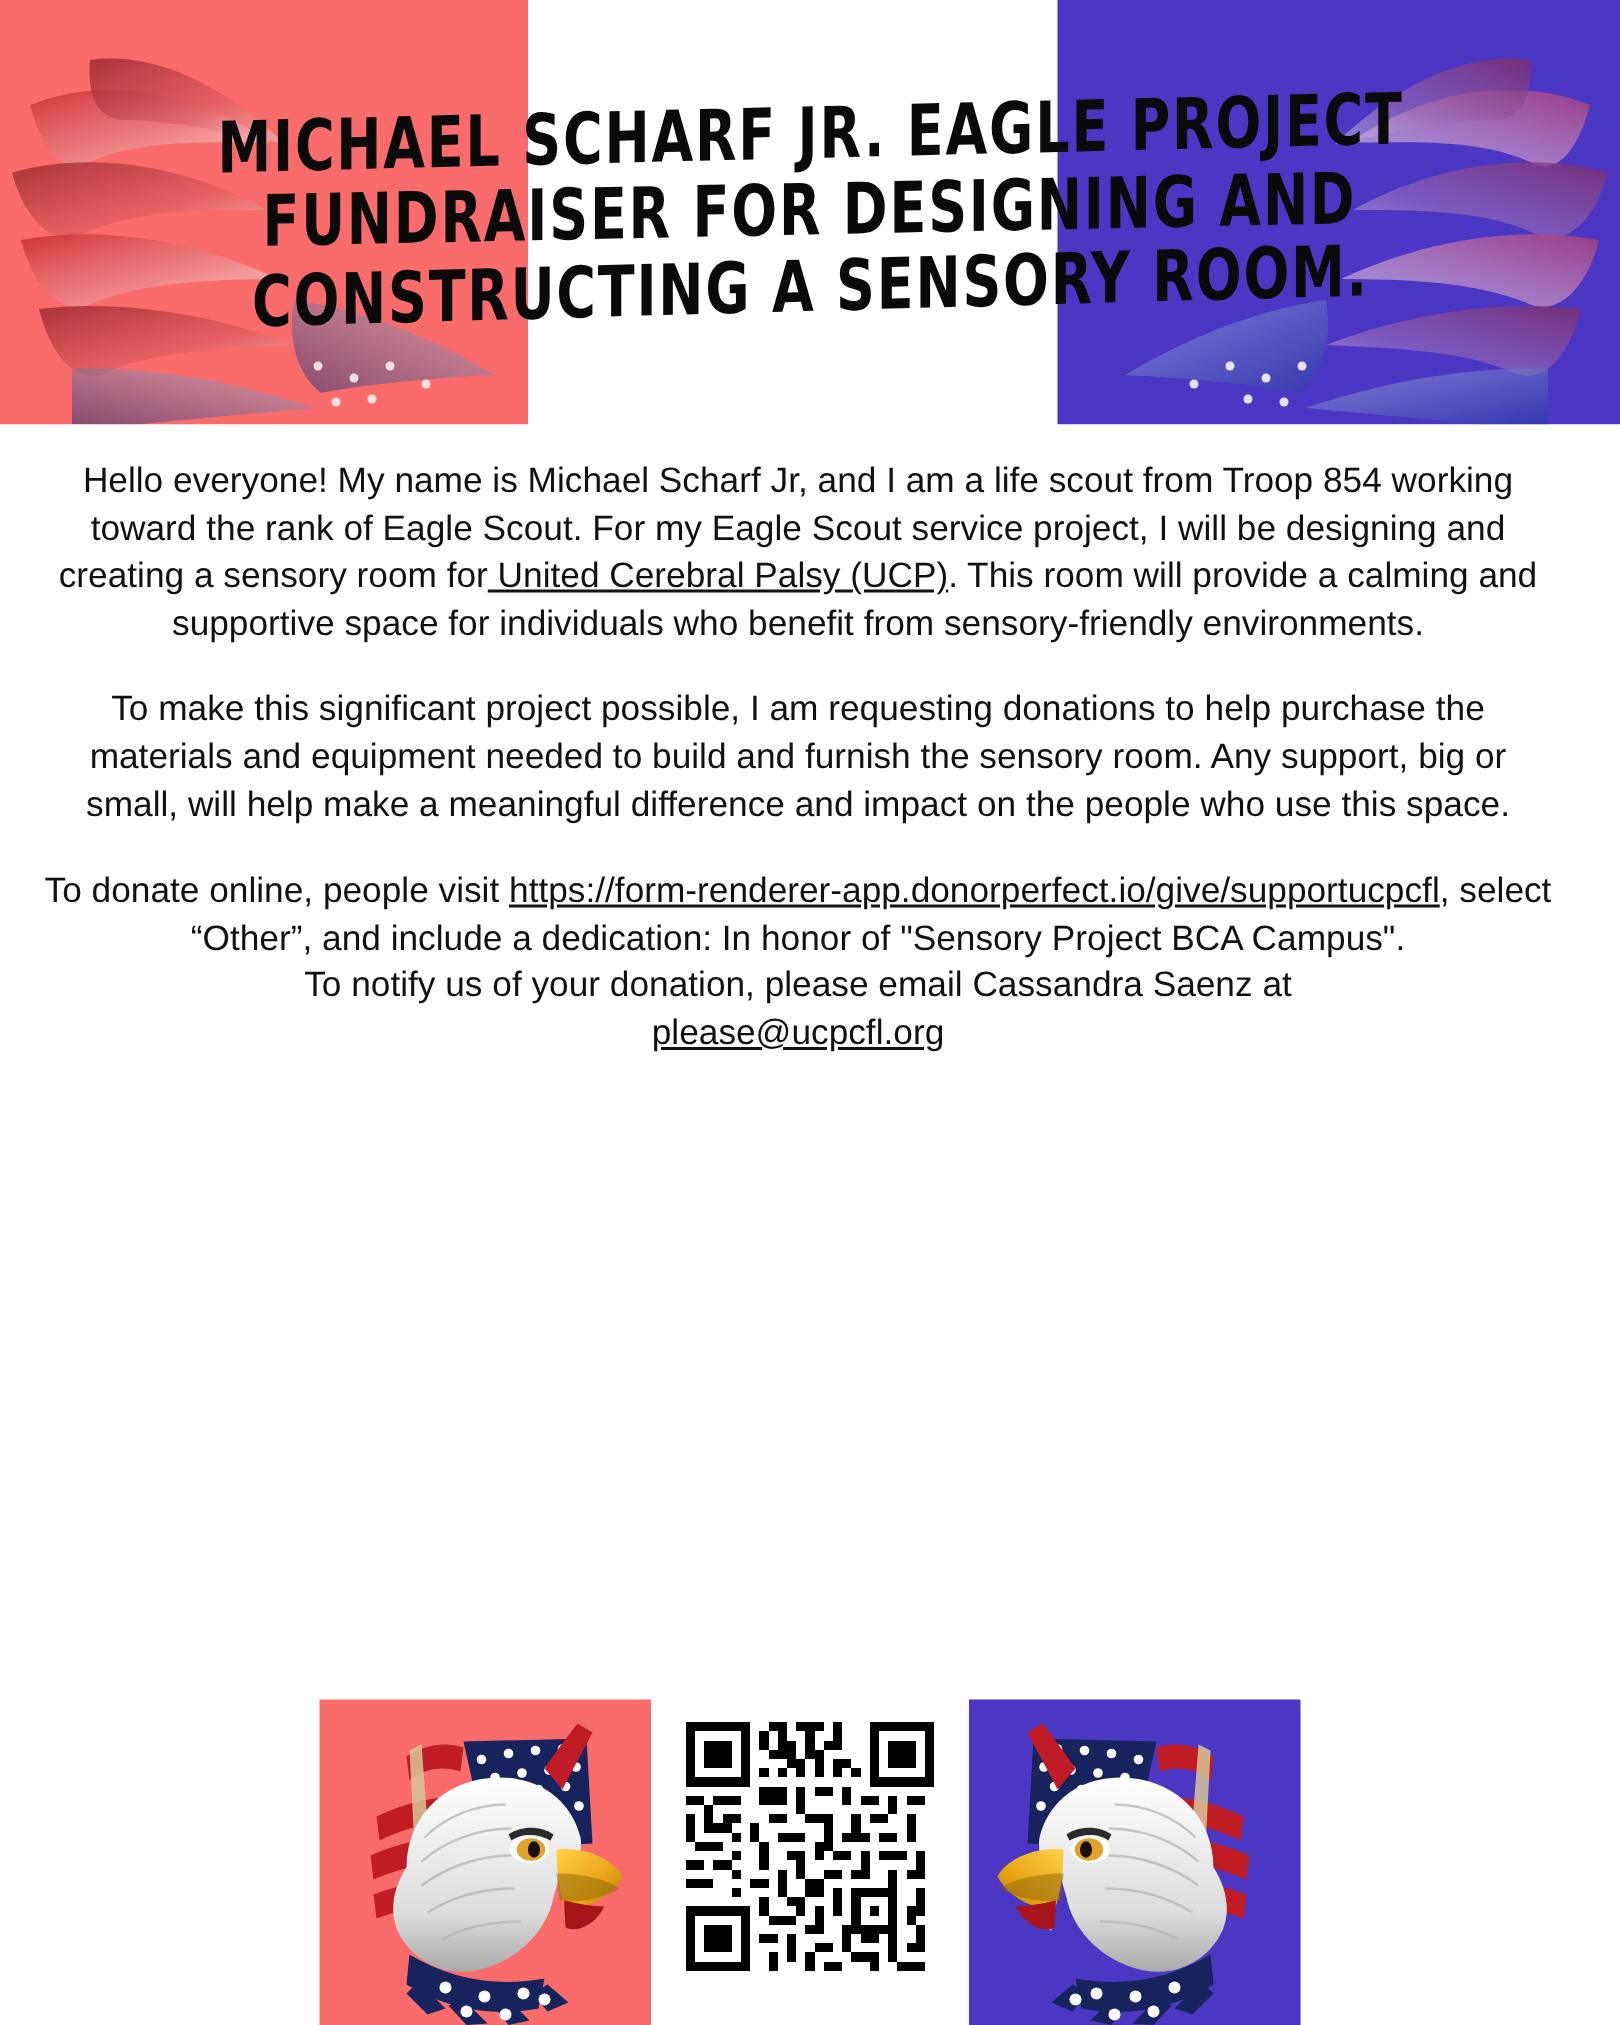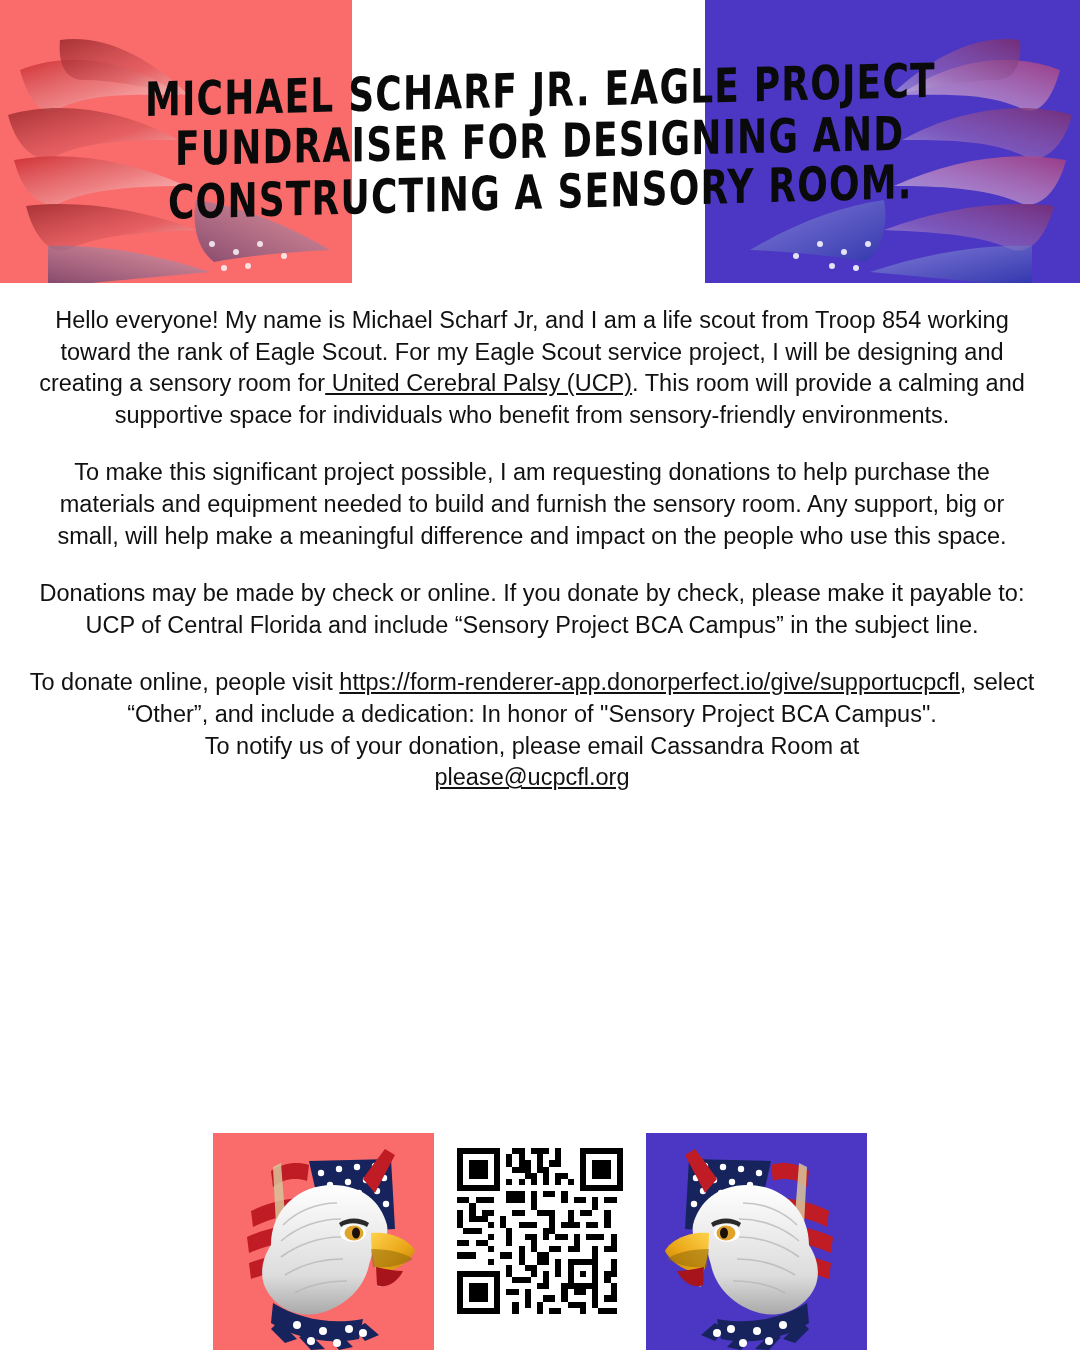--- a/index.html
+++ b/index.html
@@ -202,23 +202,22 @@
     <div class="banner-line l3">Constructing a Sensory Room.</div>
   </div>
 </div>
 
 <div class="body-copy">
 
   <p class="para"><span>Hello everyone! My name is Michael Scharf Jr, and I am a life scout from Troop 854 working toward the rank of Eagle Scout. For my Eagle Scout service project, I will be designing and creating a sensory room for</span><span class="u"> United Cerebral Palsy (UCP)</span><span>. This room will provide a calming and supportive space for individuals who benefit from sensory-friendly environments.</span></p>
 
   <p class="para">To make this significant project possible, I am requesting donations to help purchase the materials and equipment needed to build and furnish the sensory room. Any support, big or small, will help make a meaningful difference and impact on the people who use this space.</p>
 
-  <p class="para">Donations may be made by check or online. If you donate by check, please make it payable to: UCP of Central Florida and include “Sensory Project BCA Campus” in the subject line.</p>
-
-  <p class="para"><span>To donate online, people visit </span><span class="u">https://form-renderer-app.donorperfect.io/give/supportucpcfl</span><span>, select “Other”, and include a dedication: In honor of "Sensory Project BCA Campus".</span><br><span>To notify us of your donation, please email Cassandra Room at</span><br><span class="u">please@ucpcfl.org</span></p>
+
+  <p class="para"><span>To donate online, people visit </span><span class="u">https://form-renderer-app.donorperfect.io/give/supportucpcfl</span><span>, select “Other”, and include a dedication: In honor of "Sensory Project BCA Campus".</span><br><span>To notify us of your donation, please email Cassandra Saenz at</span><br><span class="u">please@ucpcfl.org</span></p>
 
 </div>
 
 <div class="image-row">
 
   <div class="tile tile-coral">
     <svg class="eagle-svg" width="221" height="217" viewBox="0 0 221 217">
       <defs>
         <linearGradient id="featherW" x1="0" y1="0" x2="0" y2="1">
           <stop offset="0%" stop-color="#ffffff"></stop>

